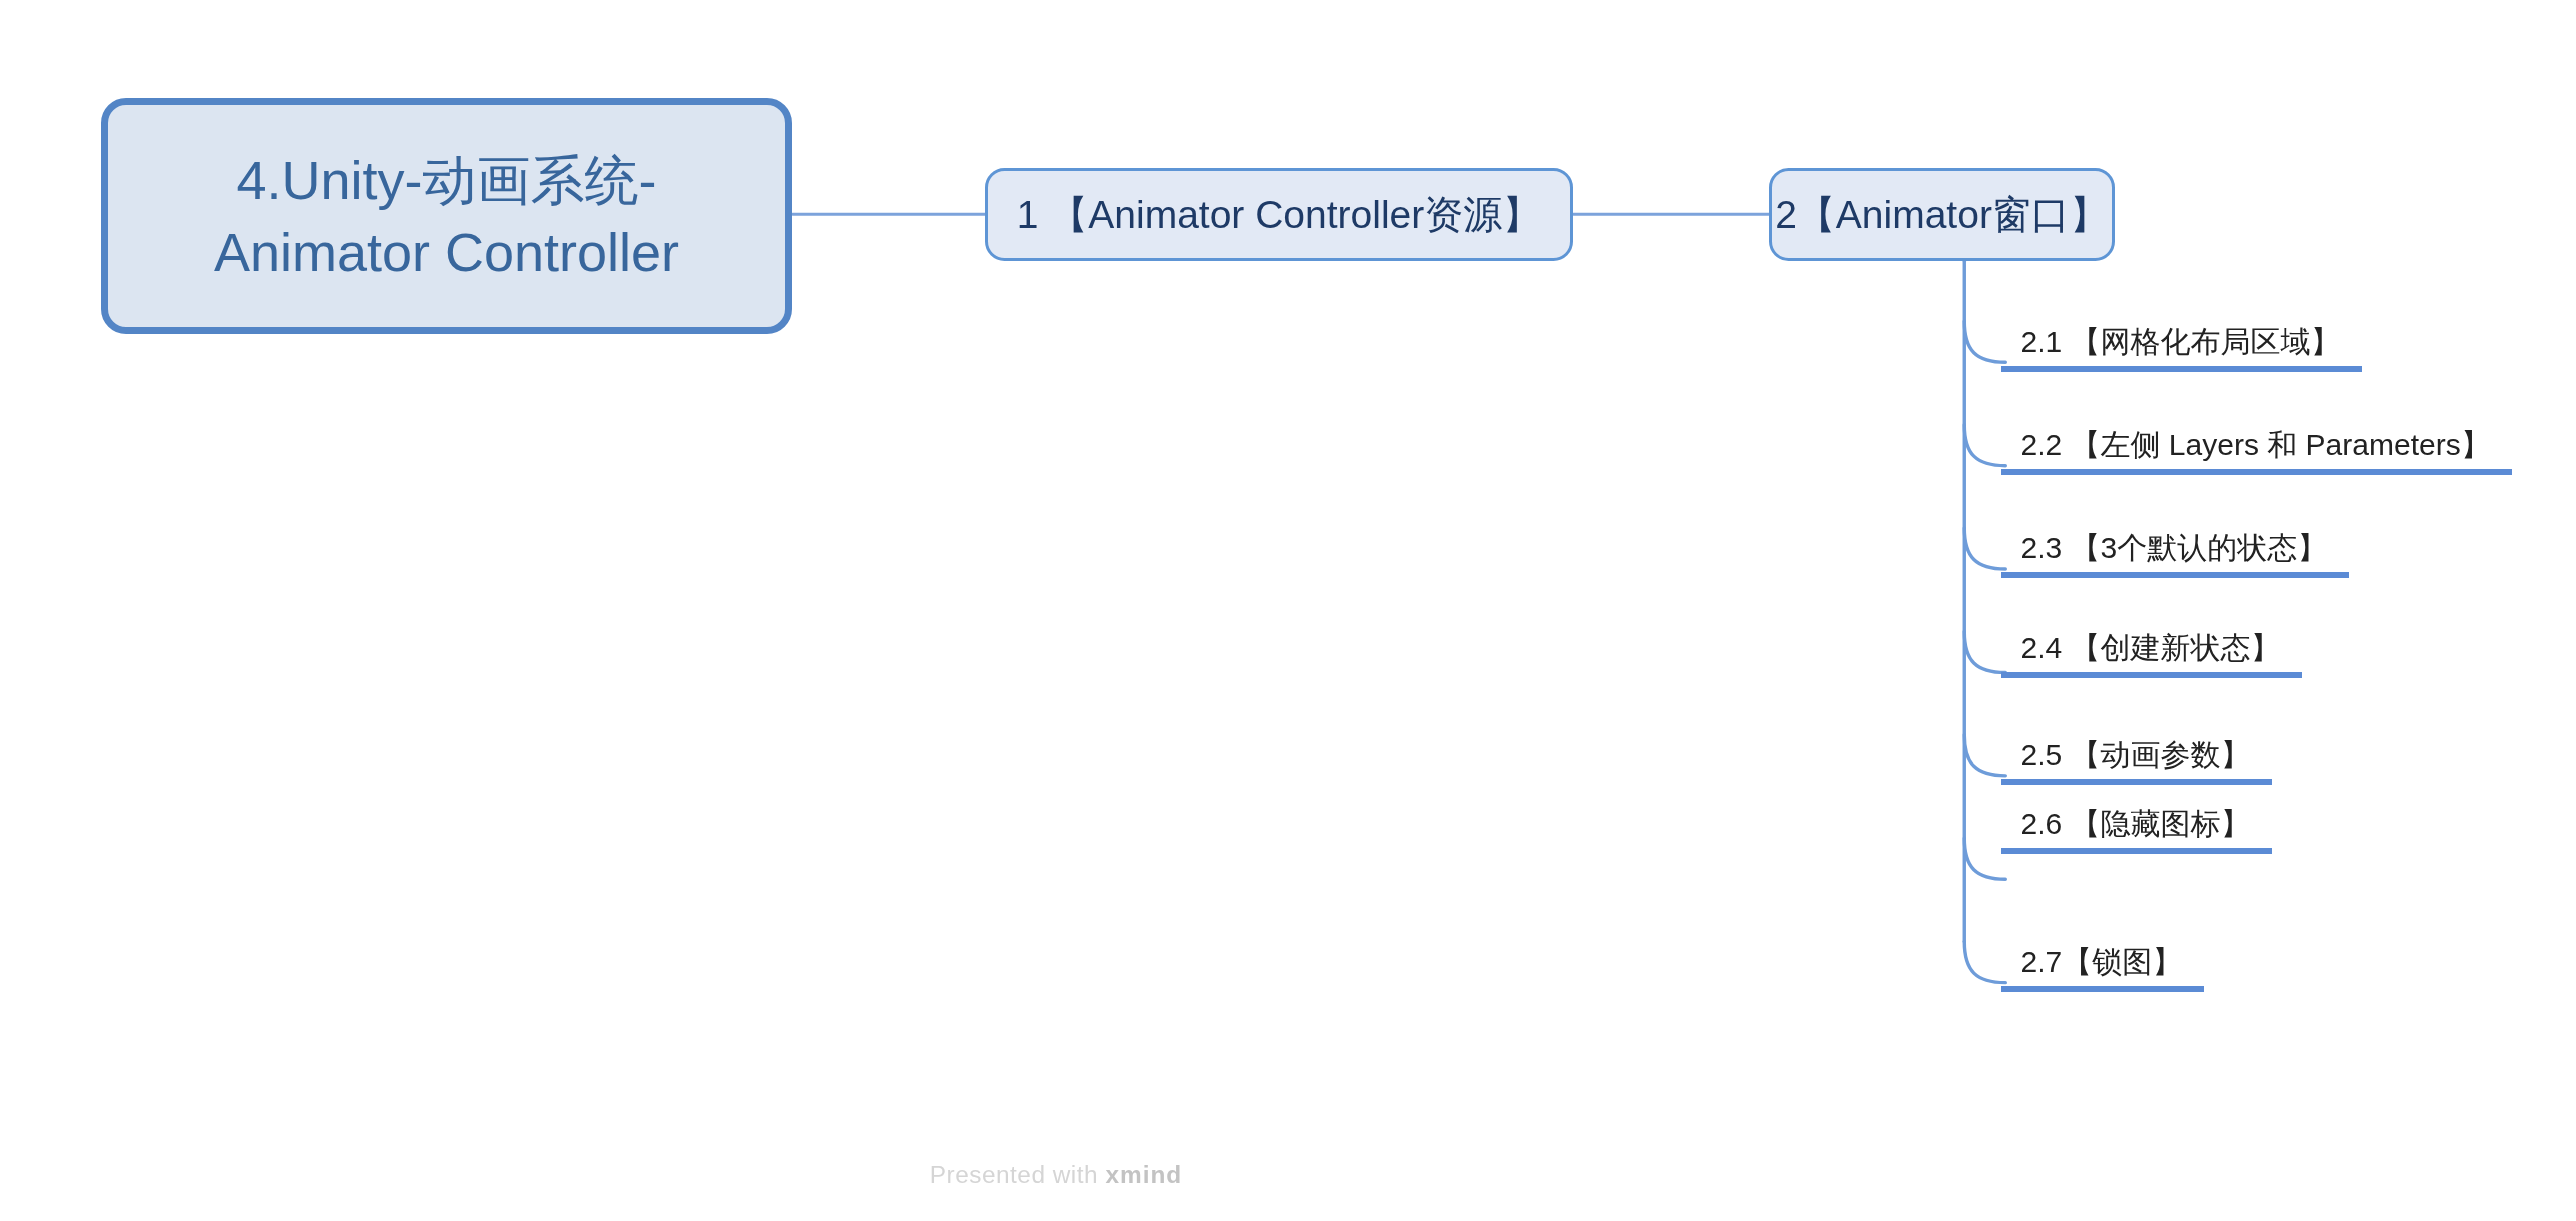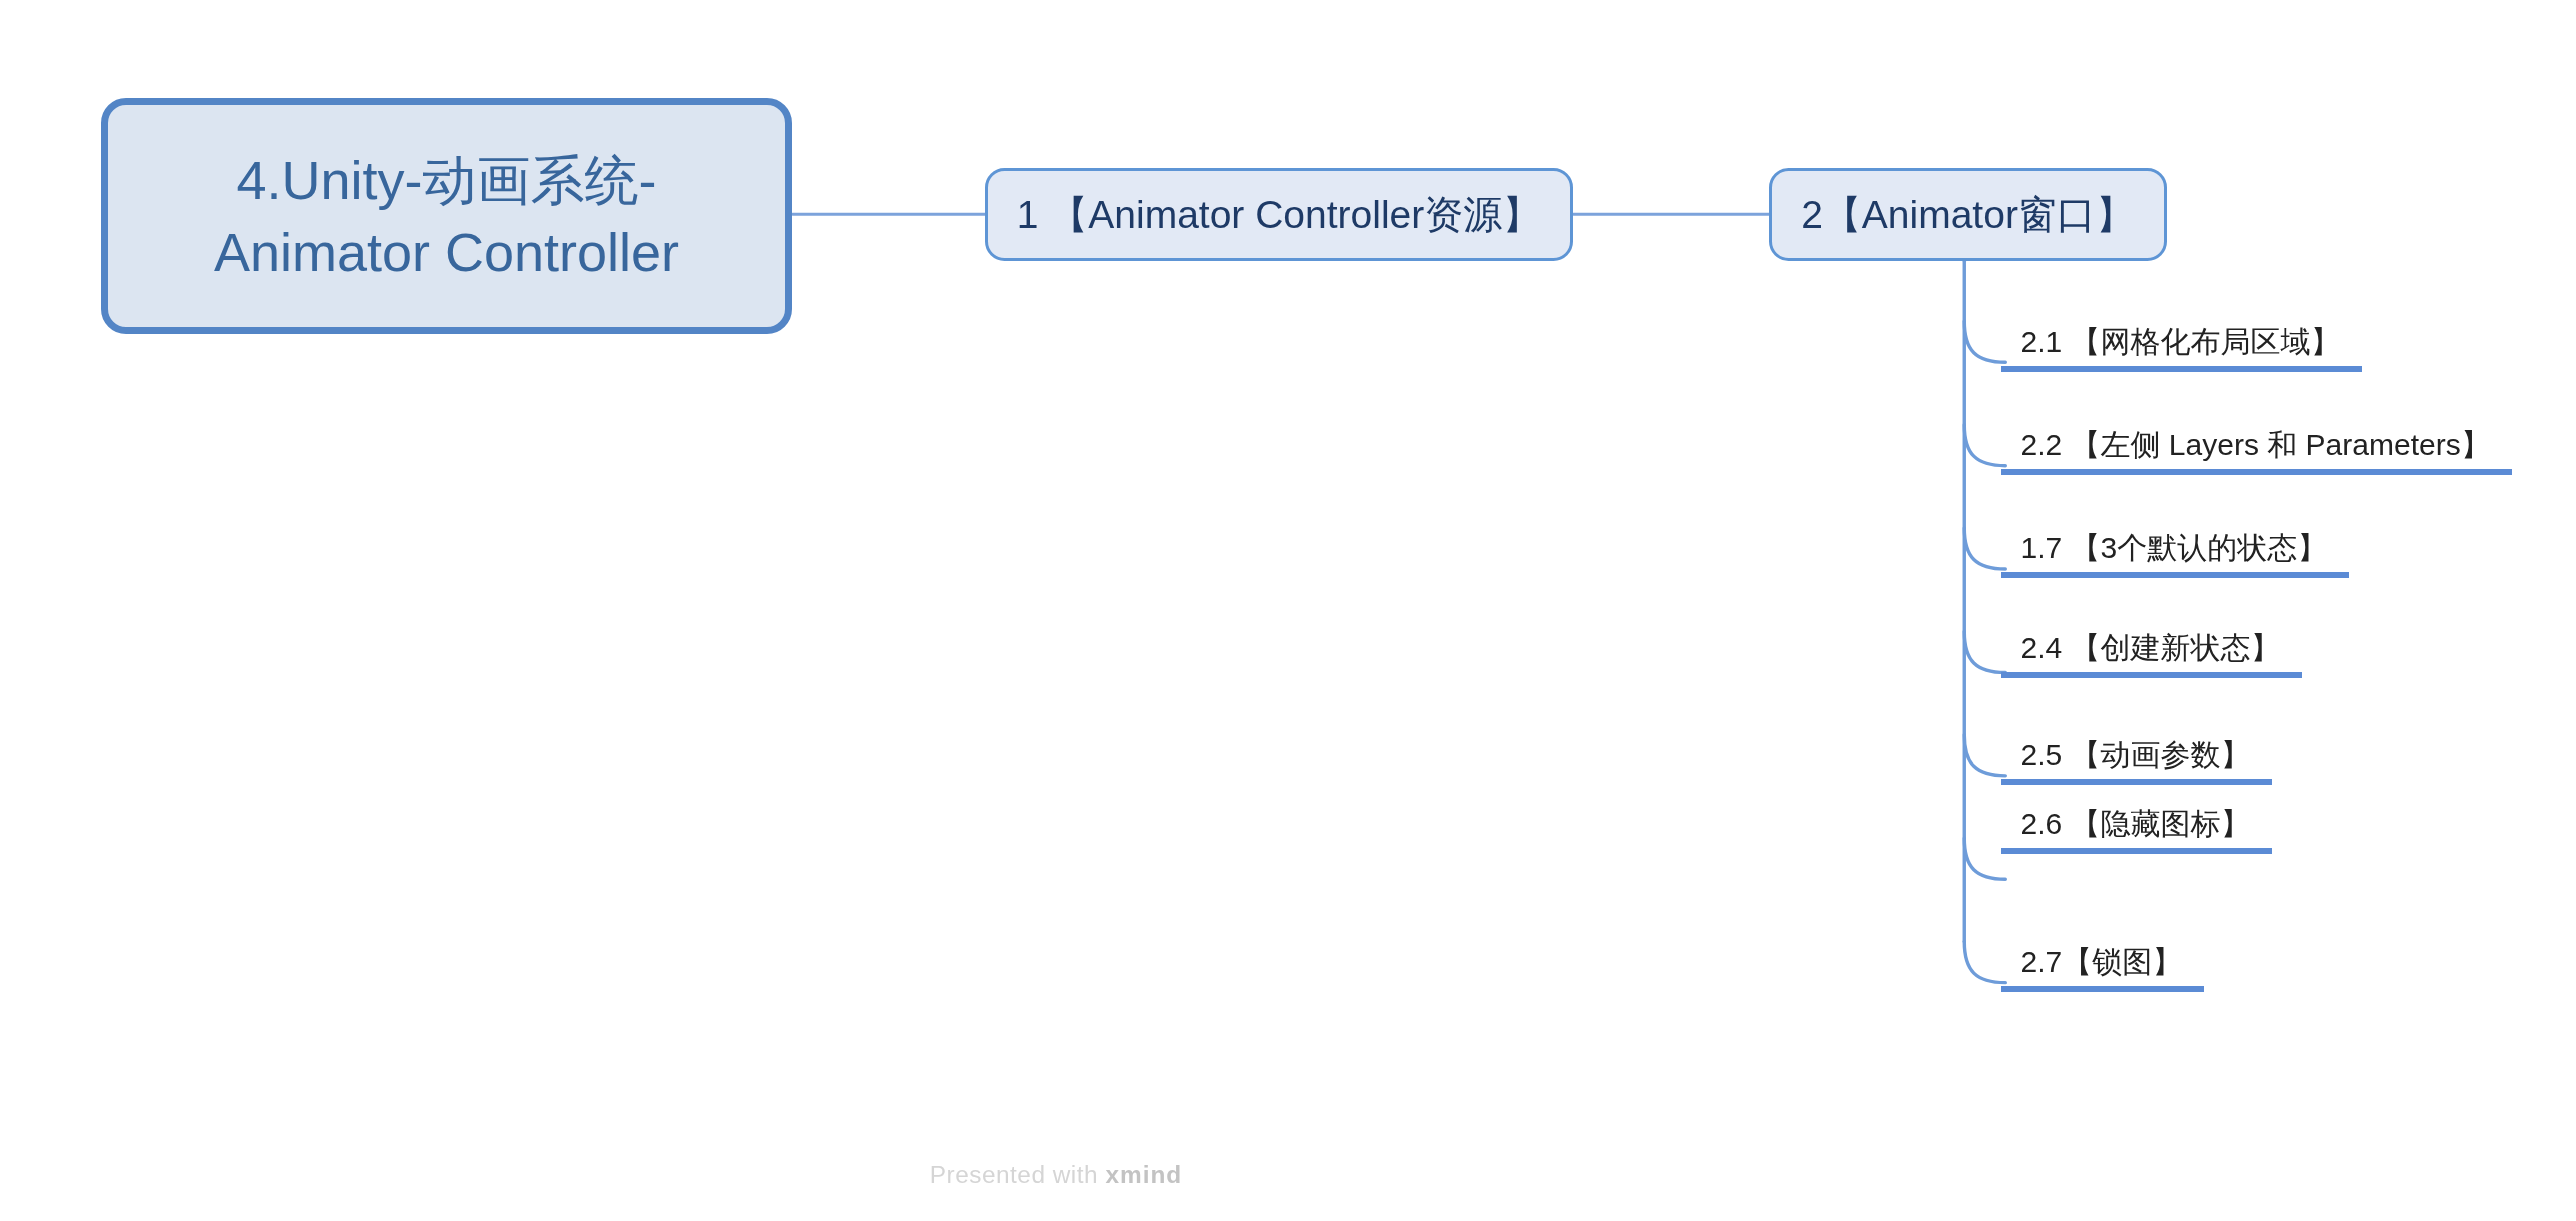--- a/index.html
+++ b/index.html
@@ -26,21 +26,21 @@
     text-align:center;white-space:pre-line;
   }
   .main-topic{
     top:168px;height:93px;
     background:var(--node-fill);
     border:3.9px solid var(--node-border);border-radius:19.5px;
     color:var(--node-text);font-size:39px;line-height:43px;
     text-align:right;white-space:nowrap;
   }
   #topic-1{left:985px;width:588px;}
-  #topic-2{left:1769px;width:398px;}
+  #topic-2{left:1769px;width:346px;}
 
   .subtopic{
     position:absolute;left:2001px;
     padding:0 21.5px 6.8px 19.5px;
     border-bottom:6.8px solid var(--underline);
     color:var(--sub-text);font-size:30px;line-height:35px;
     white-space:nowrap;
     margin-top:7px;
   }
 
@@ -76,21 +76,21 @@
   <span>1 【Animator Controller资源】</span>
 </div>
 
 <div class="topic main-topic" id="topic-2">
   <span>2【Animator窗口】</span>
 </div>
 
 <div id="subtopics">
     <div class="subtopic" style="top: 317px;"><span>2.1 【网格化布局区域】</span></div>
     <div class="subtopic" style="top: 420px;"><span>2.2 【左侧 Layers 和 Parameters】</span></div>
-    <div class="subtopic" style="top: 523px;"><span>1.7 【3个默认的状态】</span></div>
+    <div class="subtopic" style="top: 523px;"><span>2.3 【3个默认的状态】</span></div>
     <div class="subtopic" style="top: 623px;"><span>2.4 【创建新状态】</span></div>
     <div class="subtopic" style="top: 730px;"><span>2.5 【动画参数】</span></div>
     <div class="subtopic" style="top: 799px;"><span>2.6 【隐藏图标】</span></div>
     <div class="subtopic" style="top: 937px;"><span>2.7【锁图】</span></div>
   </div>
 
 <div class="watermark">
   <span>Presented with</span>
   <span> </span>
   <b>xmind</b>

